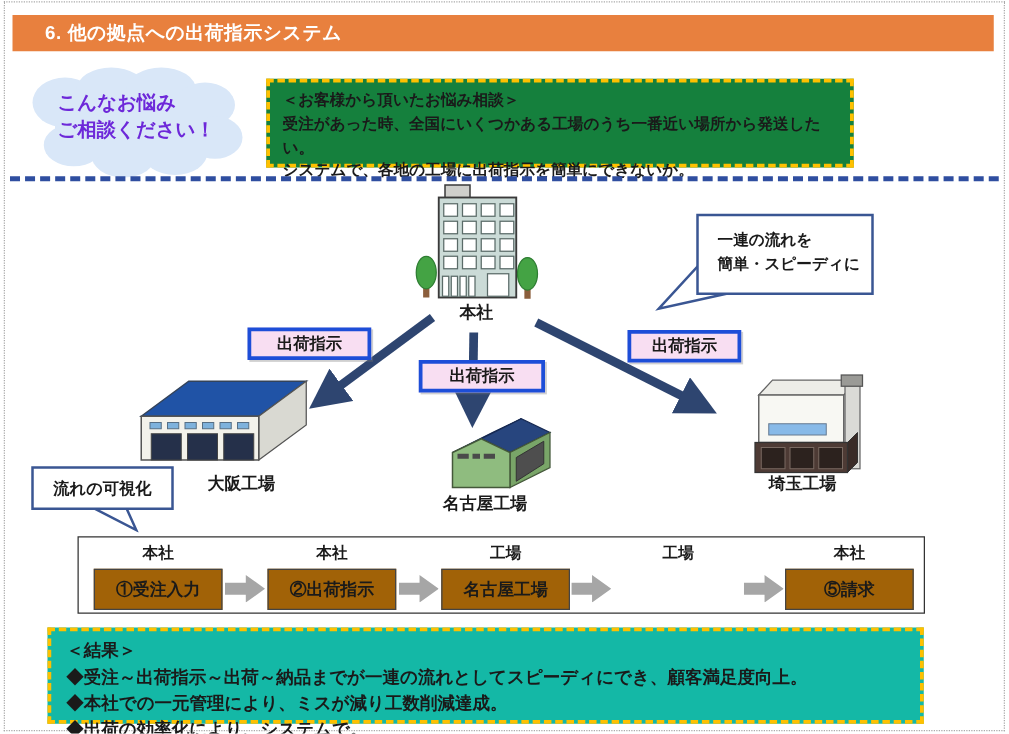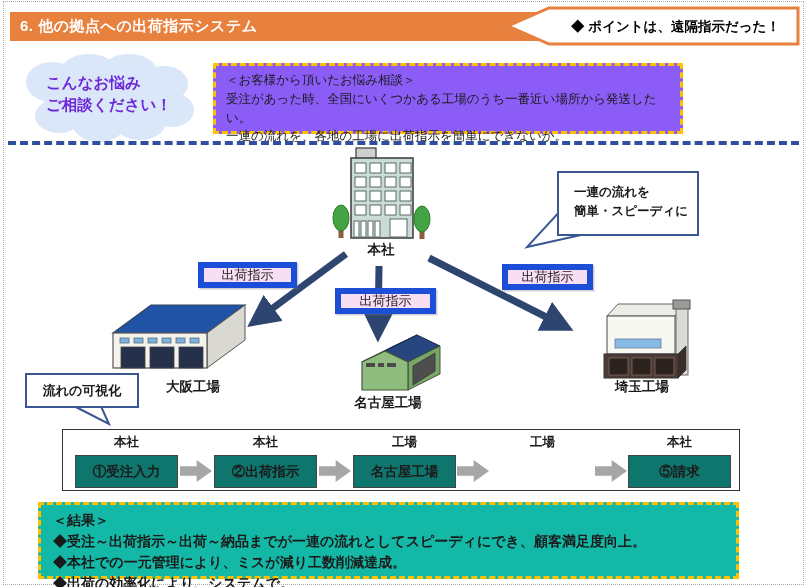--- a/index.html
+++ b/index.html
@@ -5,82 +5,76 @@
   * { margin:0; padding:0; box-sizing:border-box; }
   body { font-family:"Liberation Sans", sans-serif; background:#fff; }
   .page { position:relative; width:807px; height:587px; background:#fff; overflow:hidden;
           font-family:"Liberation Sans", sans-serif; color:#1a1a1a; }
   .page-border { position:absolute; left:3px; top:1px; right:3px; bottom:2px;
                  border:1px dotted #aaa; pointer-events:none; }
 
   
   .header-bar { position:absolute; left:10px; top:12px; width:785px; height:29px;
                 background:#E8803E; display:flex; align-items:center; }
-  .header-bar .title { color:#fff; font-weight:bold; font-size:15px; padding-left:10px; letter-spacing:0.5px; }
+  .header-bar .title { color:#fff; font-weight:bold; font-size:15px; padding-left:26px; letter-spacing:0.5px; }
   .point-callout { position:absolute; left:505px; top:5px; width:297px; height:43px; }
   .point-callout .txt { position:absolute; left:46px; top:0; right:2px; height:43px;
                         display:flex; align-items:center; justify-content:center;
                         font-weight:bold; font-size:13.5px; color:#000; }
 
   
   .worry-cloud { position:absolute; left:14px; top:52px; width:184px; height:92px; }
   .worry-cloud .txt { position:absolute; left:32px; top:20px; color:#6d28d9; font-weight:bold;
                       font-size:15.5px; line-height:1.45; }
 
   
   .consult-box { position:absolute; left:213px; top:63px; width:470px; height:71px;
-                 border:3px dashed #FFC000; background:#8b5cf6; padding:5px 10px;
-                 font-size:12.5px; font-weight:normal; line-height:1.5; }
+                 border:3px dashed #FFC000; background:#15803d; padding:5px 10px;
+                 font-size:12.5px; font-weight:bold; line-height:1.5; }
   .results-box { position:absolute; left:38px; top:502px; width:701px; height:77px;
                  border:3px dashed #FFC000; background:#14b8a6; padding:5px 12px;
                  font-size:14px; font-weight:bold; line-height:1.5; }
 
   
   .divider { position:absolute; left:8px; top:141px; width:791px; height:0;
              border-top:4px dashed #2F4EA0; }
 
   
   .diagram-svg { position:absolute; left:0; top:146px; width:807px; height:280px; }
   .diagram-svg text { font-family:"Liberation Sans", sans-serif; font-weight:bold; fill:#1a1a1a; }
 
   
-  .ship-label { position:absolute; height:26px; background:#F8DEF2; border:6px solid #1d4ed8;
+  .ship-label { position:absolute; height:26px; background:#F8DEF2; border:3px solid #1d4ed8;
                 box-shadow:1.5px 1.5px 0 rgba(120,120,120,0.35);
                 display:flex; align-items:center; justify-content:center;
-                font-weight:normal; font-size:13px; }
+                font-weight:bold; font-size:13px; }
   .ship-label.l1 { left:198px; top:262px; width:99px; }
   .ship-label.l2 { left:335px; top:288px; width:101px; }
   .ship-label.l3 { left:502px; top:264px; width:91px; }
 
   
   .flow-box { position:absolute; left:62px; top:429px; width:678px; height:62px;
               border:1.5px solid #333; background:#fff; }
   .flow-owner { position:absolute; top:4px; width:103px; text-align:center;
                 font-size:12.5px; font-weight:bold; }
   .flow-step { position:absolute; top:25px; width:103px; height:33px;
-               background:#0f766e; border:1.2px solid #444;
+               background:#a16207; border:1.2px solid #444;
                display:flex; align-items:center; justify-content:center;
                font-size:13.5px; font-weight:bold; }
   .block-arrow { position:absolute; top:30px; width:32px; height:22px; background:#A6A6A6;
                  clip-path:polygon(0 28%, 52% 28%, 52% 0, 100% 50%, 52% 100%, 52% 72%, 0 72%); }
 </style>
 </head>
 <body>
 
 <div class="page">
   <div class="page-border"></div>
 
   <div class="header-bar">
     <span class="title">6. 他の拠点への出荷指示システム</span>
-  </div>
-  <div class="point-callout">
-    <svg width="297" height="43">
-      <polygon points="3,21 44,3 293,3 293,39 44,39" fill="#ffffff" stroke="#E8803E" stroke-width="3"></polygon>
-    </svg>
-    <div class="txt">◆ ポイントは、遠隔指示だった！</div>
   </div>
 
   <div class="worry-cloud">
     <svg width="184" height="92">
       <g fill="#D9E7F8">
         <ellipse cx="38" cy="30" rx="26" ry="20"></ellipse>
         <ellipse cx="75" cy="20" rx="28" ry="18"></ellipse>
         <ellipse cx="115" cy="20" rx="28" ry="18"></ellipse>
         <ellipse cx="150" cy="32" rx="24" ry="18"></ellipse>
         <ellipse cx="158" cy="58" rx="22" ry="17"></ellipse>
@@ -92,21 +86,21 @@
     </svg>
     <div class="txt">
       <div>こんなお悩み</div>
       <div>ご相談ください！</div>
     </div>
   </div>
 
   <div class="consult-box">
     <div>＜お客様から頂いたお悩み相談＞</div>
     <div>受注があった時、全国にいくつかある工場のうち一番近い場所から発送したい。</div>
-    <div>一連の流れを、各地の工場に出荷指示を簡単にできないか。</div>
+    <div>システムで、各地の工場に出荷指示を簡単にできないか。</div>
   </div>
 
   <div class="divider"></div>
 
   <svg class="diagram-svg" viewBox="0 146 807 280">
     <defs>
       <marker id="ah" markerWidth="4.6" markerHeight="4.6" refX="3.4" refY="2.3" orient="auto">
         <path d="M0,0 L4.6,2.3 L0,4.6 Z" fill="#2E4570"></path>
       </marker>
     </defs>

